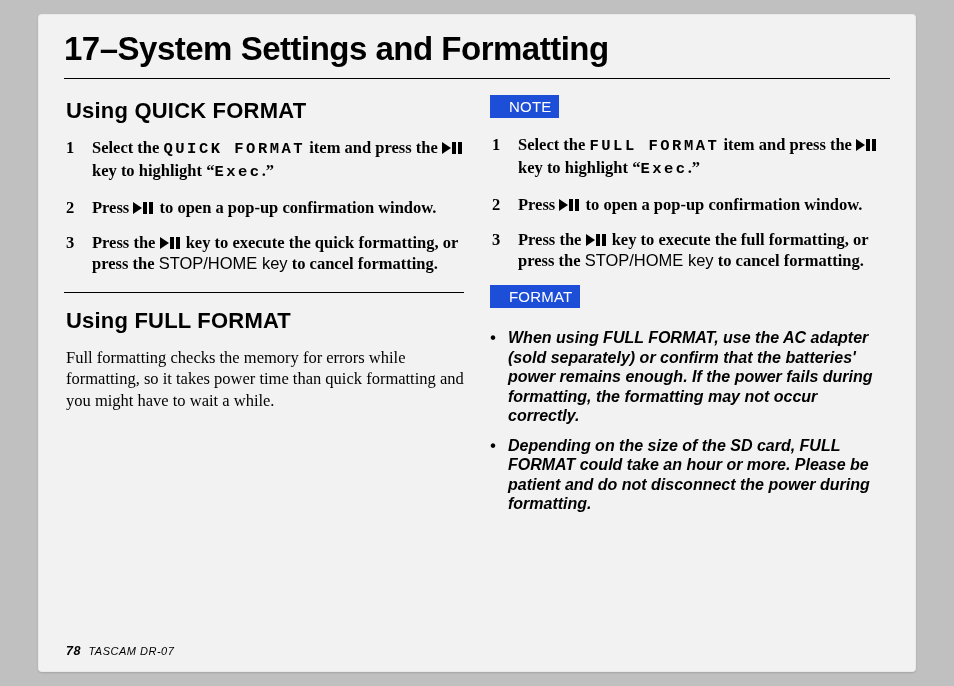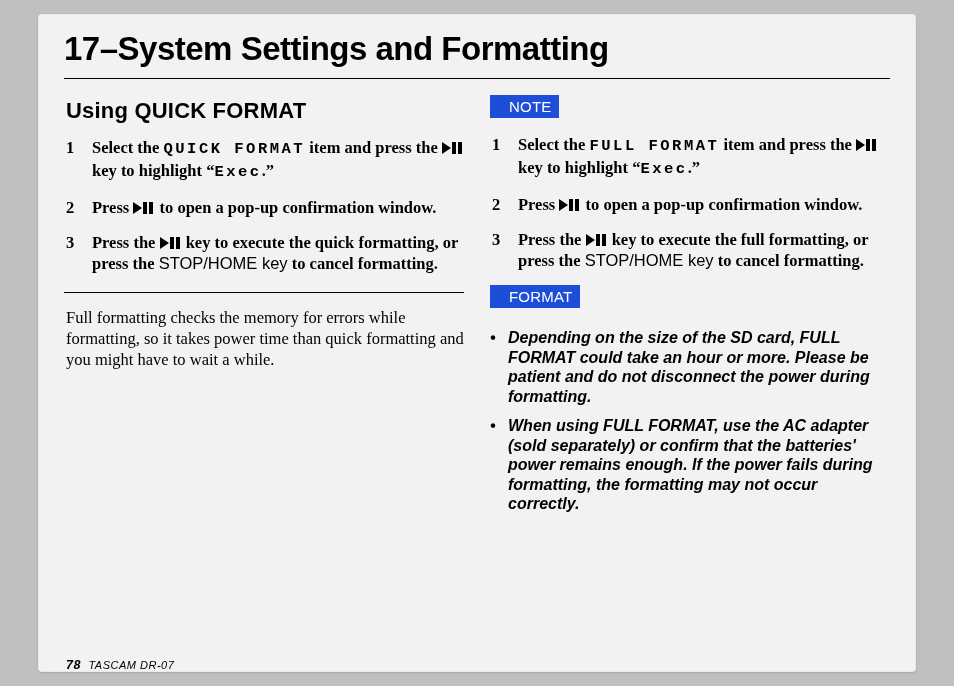--- a/index.html
+++ b/index.html
@@ -114,21 +114,21 @@
     position: relative;
   }
   ul.caution > li::before {
     content: "•";
     position: absolute;
     left: 0; top: 0;
   }
 
   .footer {
     position: absolute;
-    left: 28px; bottom: 0;
+    left: 28px; bottom: 14px;
     font-family: Arial, Helvetica, sans-serif;
     font-size: 11px;
     font-style: italic;
     letter-spacing: 0.5px;
     color: #000;
   }
   .footer .pg {
     font-weight: 700;
     font-style: italic;
     font-size: 12.5px;
@@ -166,20 +166,21 @@
           <span>Press the </span><span class="pp-icon"><svg width="22" height="12" viewBox="0 0 22 12">
                 <polygon points="0,0 9,6 0,12" fill="#000"></polygon>
                 <rect x="10" y="0" width="4" height="12" fill="#000"></rect>
                 <rect x="16" y="0" width="4" height="12" fill="#000"></rect>
               </svg></span><span> key to execute the quick formatting, or press the </span><span class="key">STOP/HOME key</span><span> to cancel formatting.</span>
         </li>
       </ol>
 
       <div class="hr"></div>
 
+      <h2 class="section">Using FULL FORMAT</h2>
 
 
       <p class="body">Full formatting checks the memory for errors while formatting, so it takes power time than quick formatting and you might have to wait a while.</p>
     </div>
 
     <div class="col col-r">
       <div class="badge">NOTE</div>
 
       <ol class="steps">
         <li>
@@ -200,22 +201,22 @@
           <span>Press the </span><span class="pp-icon"><svg width="22" height="12" viewBox="0 0 22 12">
                 <polygon points="0,0 9,6 0,12" fill="#000"></polygon>
                 <rect x="10" y="0" width="4" height="12" fill="#000"></rect>
                 <rect x="16" y="0" width="4" height="12" fill="#000"></rect>
               </svg></span><span> key to execute the full formatting, or press the </span><span class="key">STOP/HOME key</span><span> to cancel formatting.</span>
         </li>
       </ol>
 
       <div class="badge">FORMAT</div>
       <ul class="caution">
+        <li>When using FULL FORMAT, use the AC adapter (sold separately) or confirm that the batteries' power  remains enough. If the power fails during formatting, the formatting may not occur correctly.</li>
         <li>Depending on the size of the SD card, FULL FORMAT could take an hour or more. Please be patient and do not disconnect the power during formatting.</li>
-        <li>When using FULL FORMAT, use the AC adapter (sold separately) or confirm that the batteries' power  remains enough. If the power fails during formatting, the formatting may not occur correctly.</li>
       </ul>
     </div>
   </div>
 
   <div class="footer">
     <span class="pg">78</span>
     <span>TASCAM  DR-07</span>
   </div>
 </div>
 

